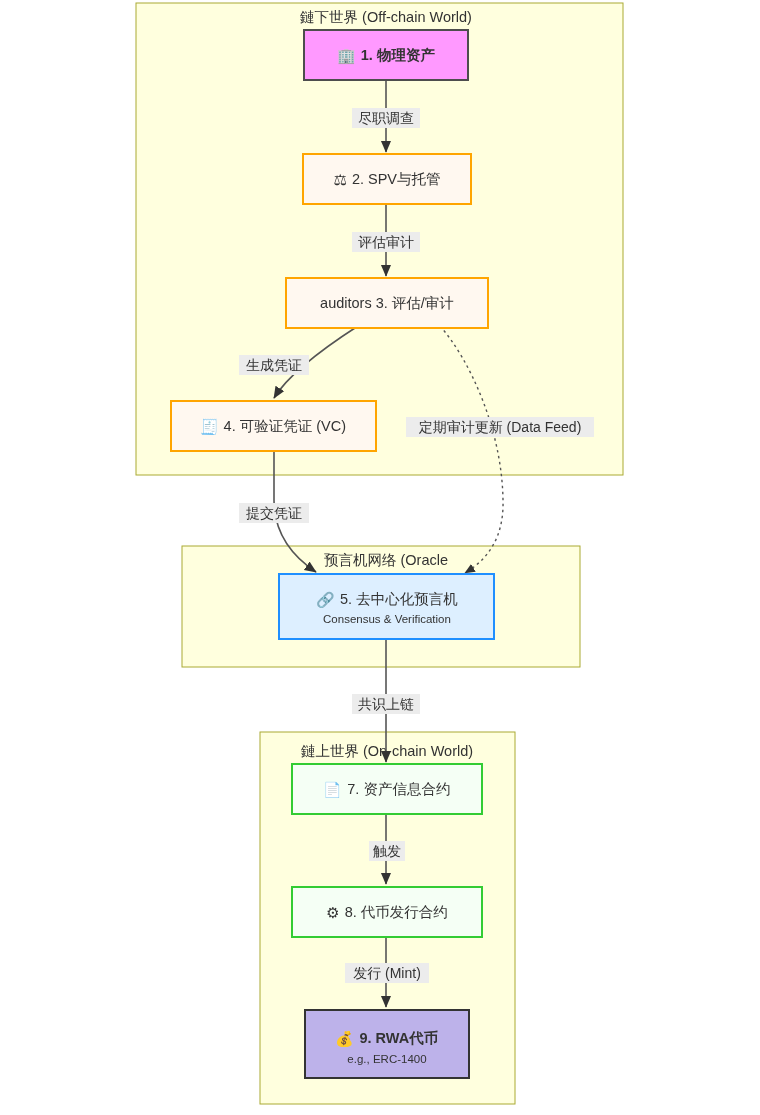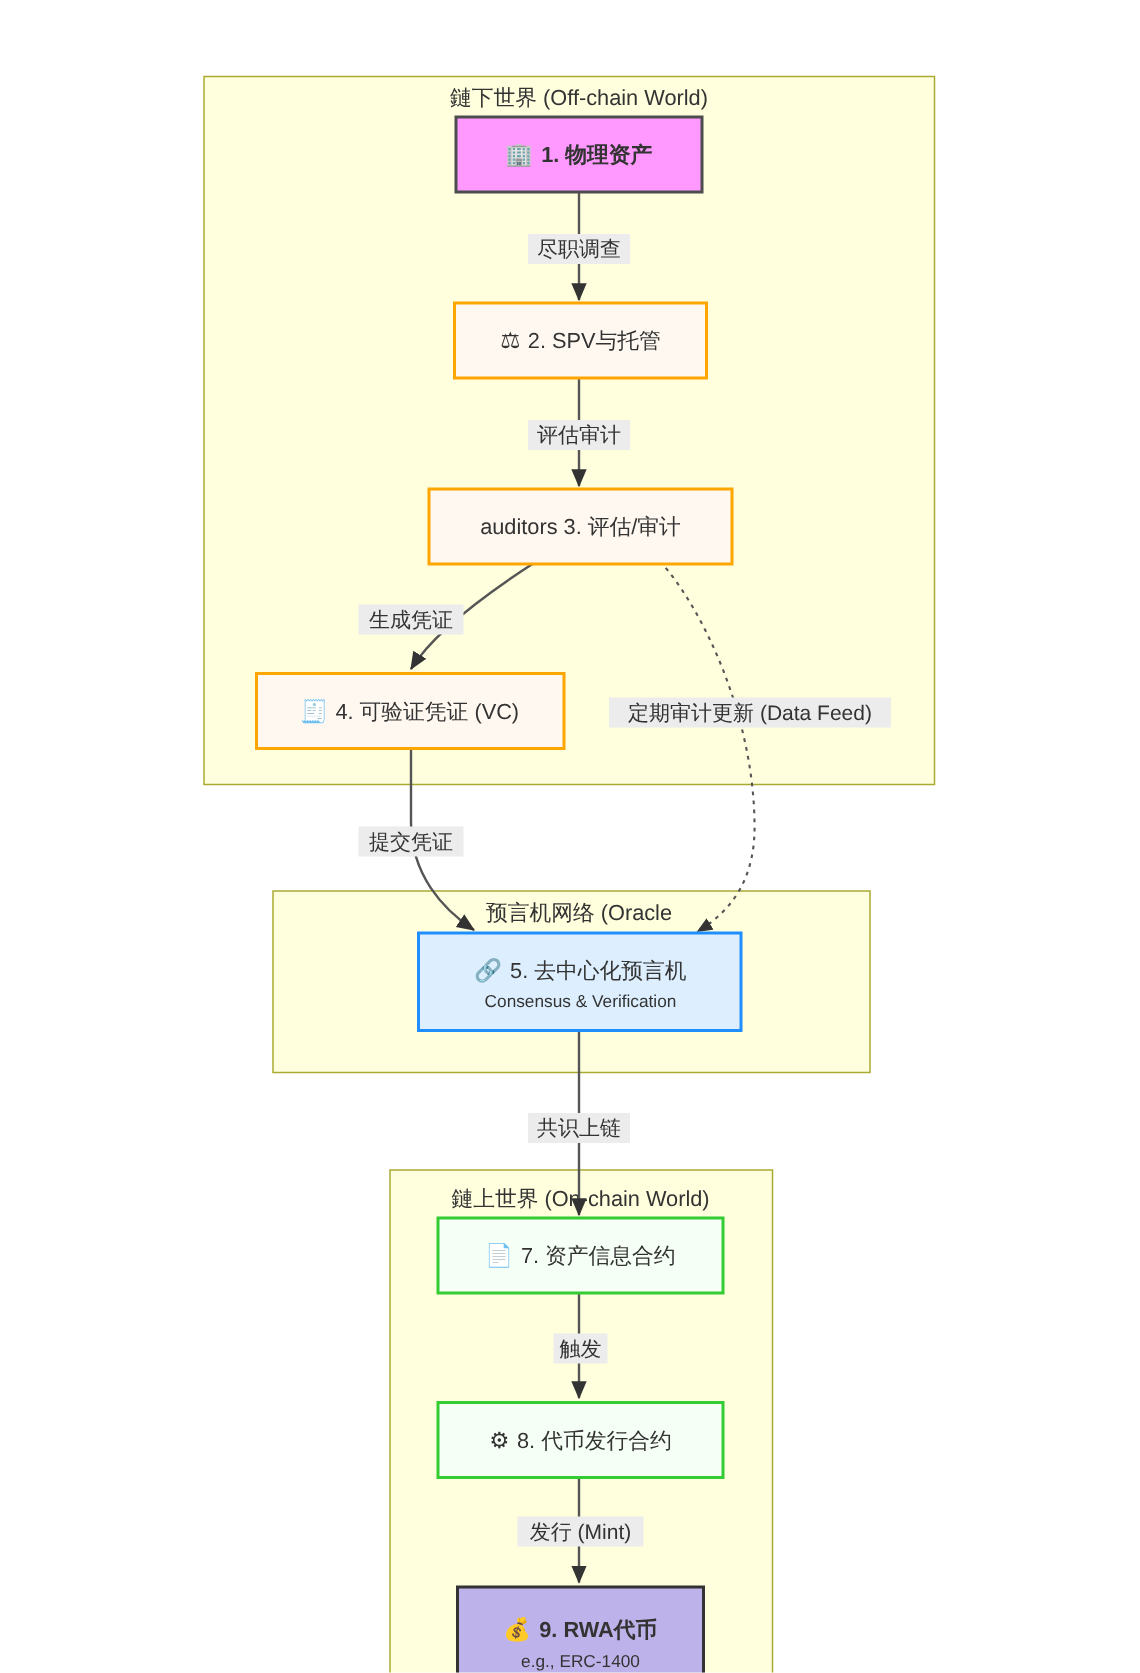--- a/index.html
+++ b/index.html
@@ -12,21 +12,20 @@
     height: 1115px;
     font-family: "Liberation Sans", "DejaVu Sans", sans-serif;
     position: relative;
     overflow: hidden;
   }
   #diagram-root {
     position: absolute;
     left: 0; top: 0;
     width: 760px;
     height: 913px;
-    margin-top: 48px;
   }
   svg#flow {
     display: block;
     width: 760px;
     height: 1115px;
   }
   .cluster-rect {
     fill: #ffffde;
     stroke: #aaaa33;
     stroke-width: 1px;

